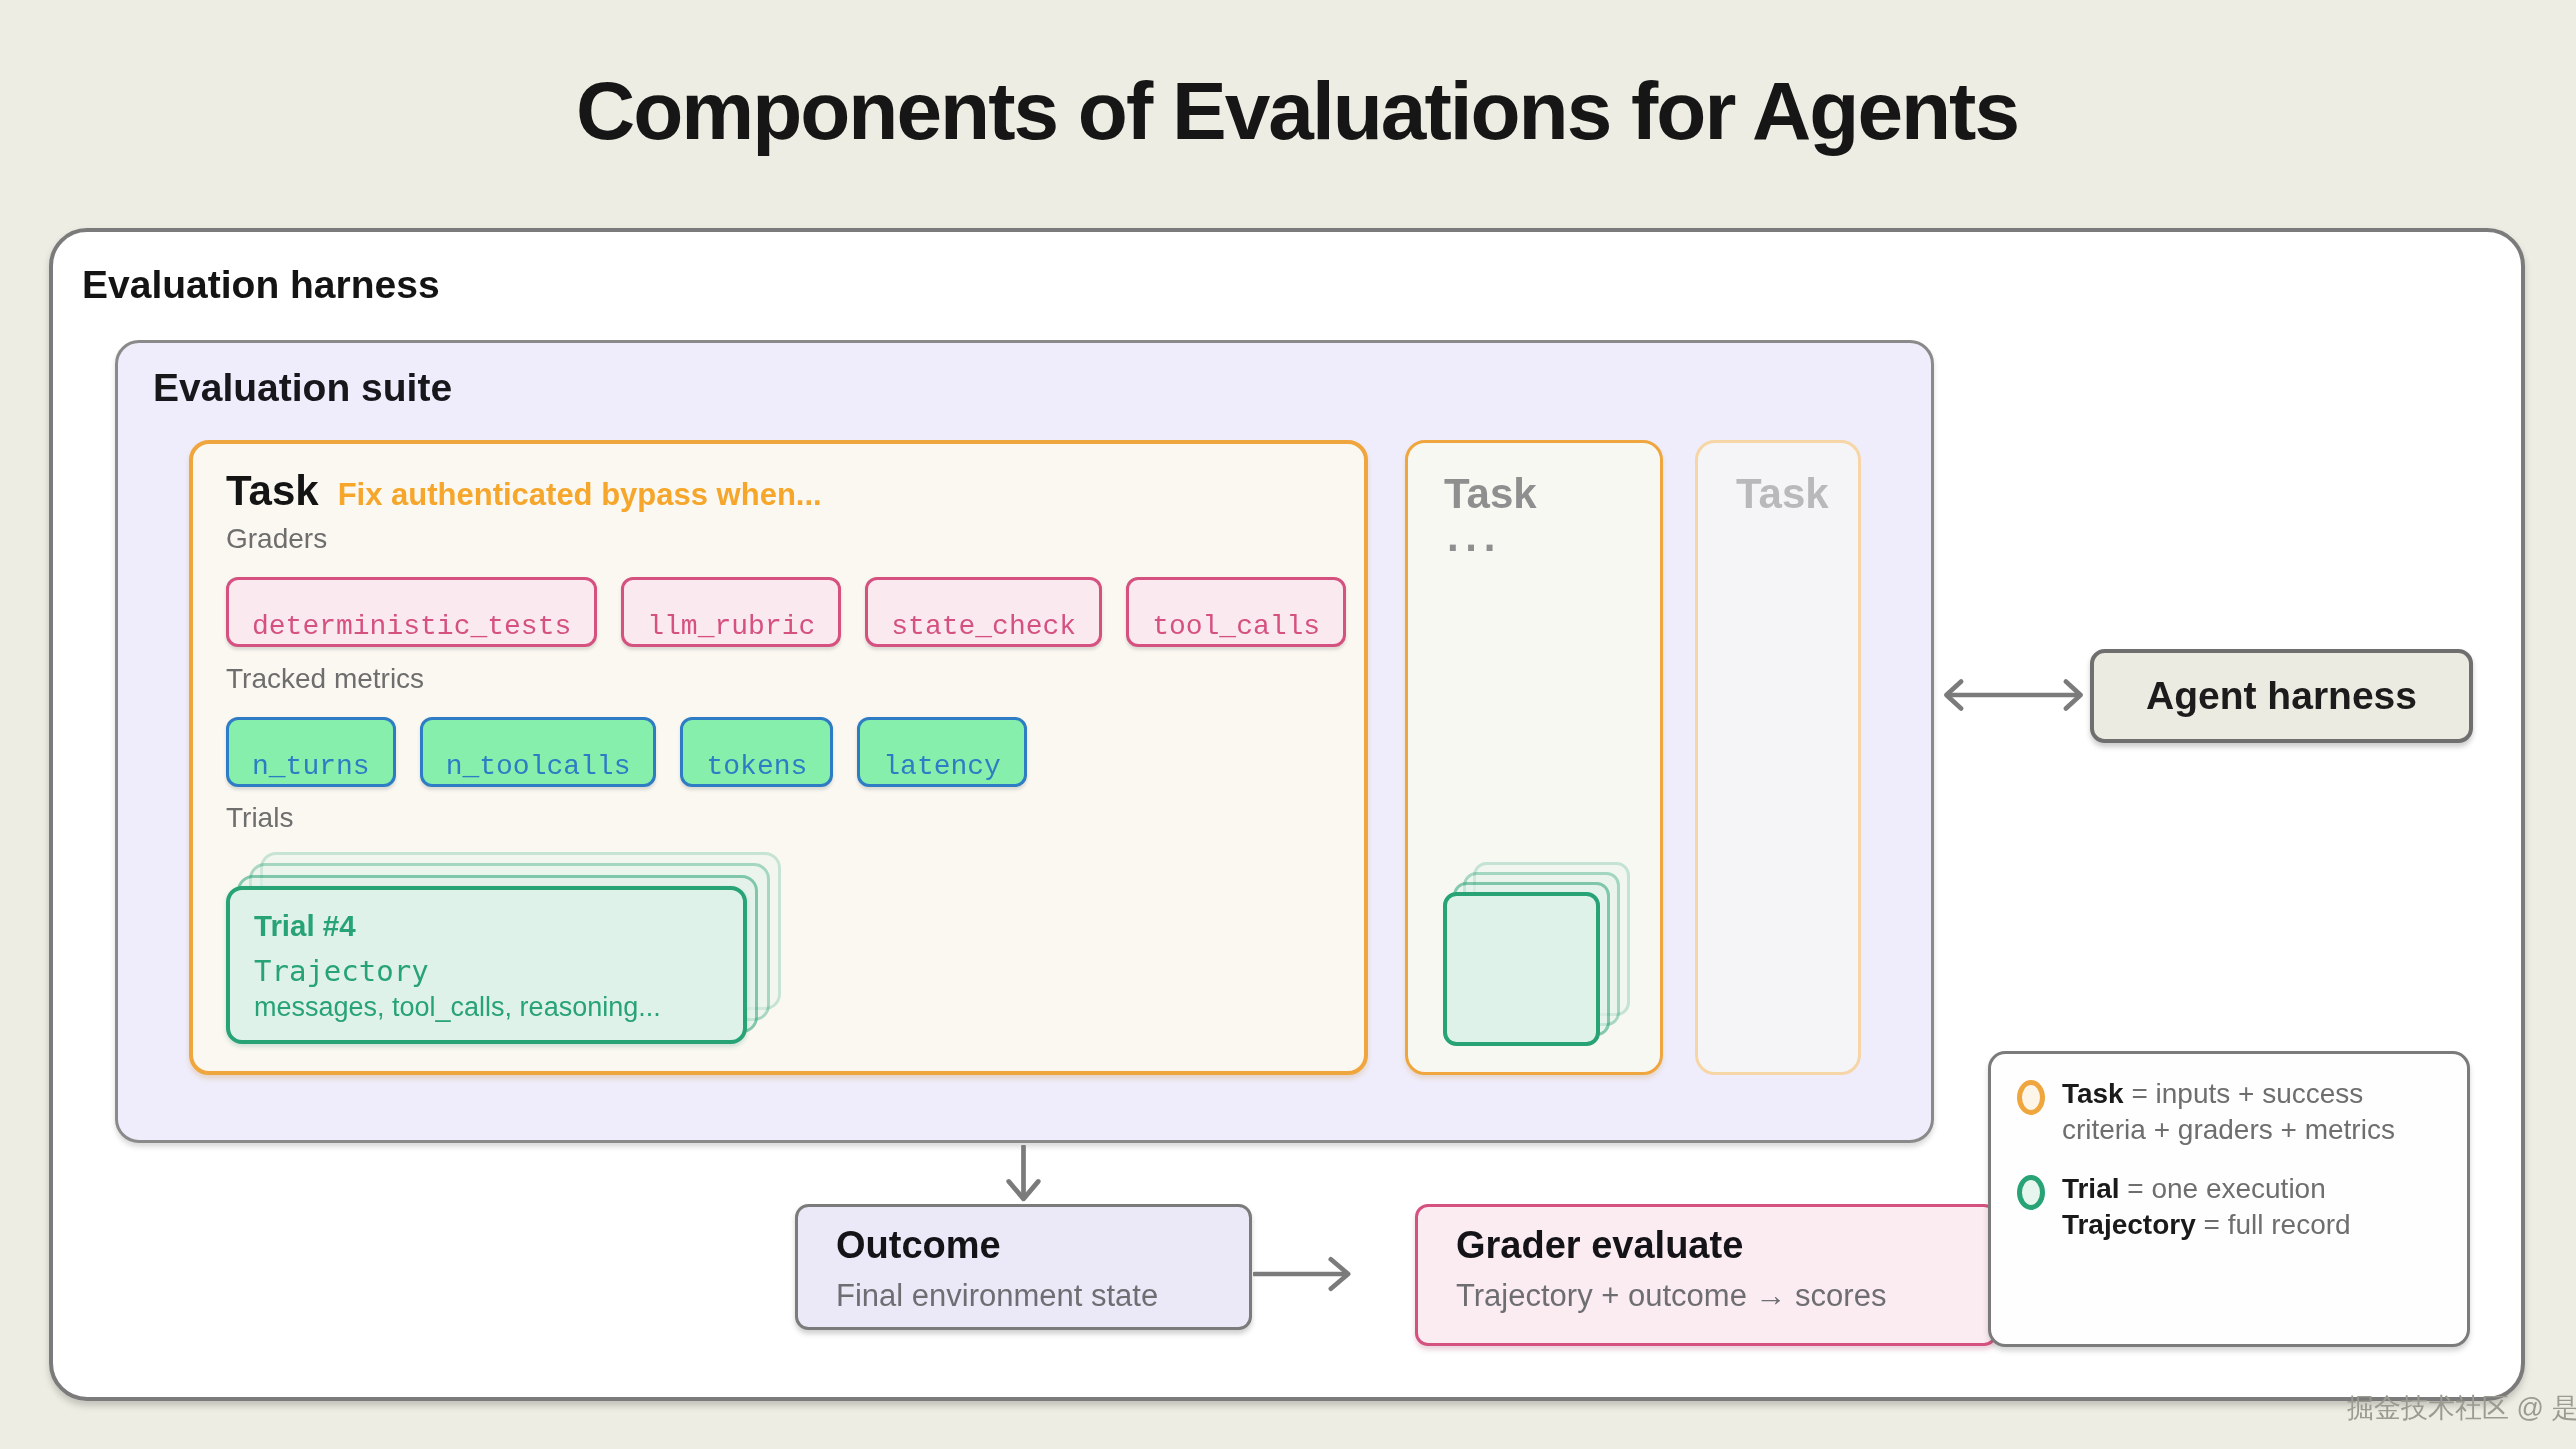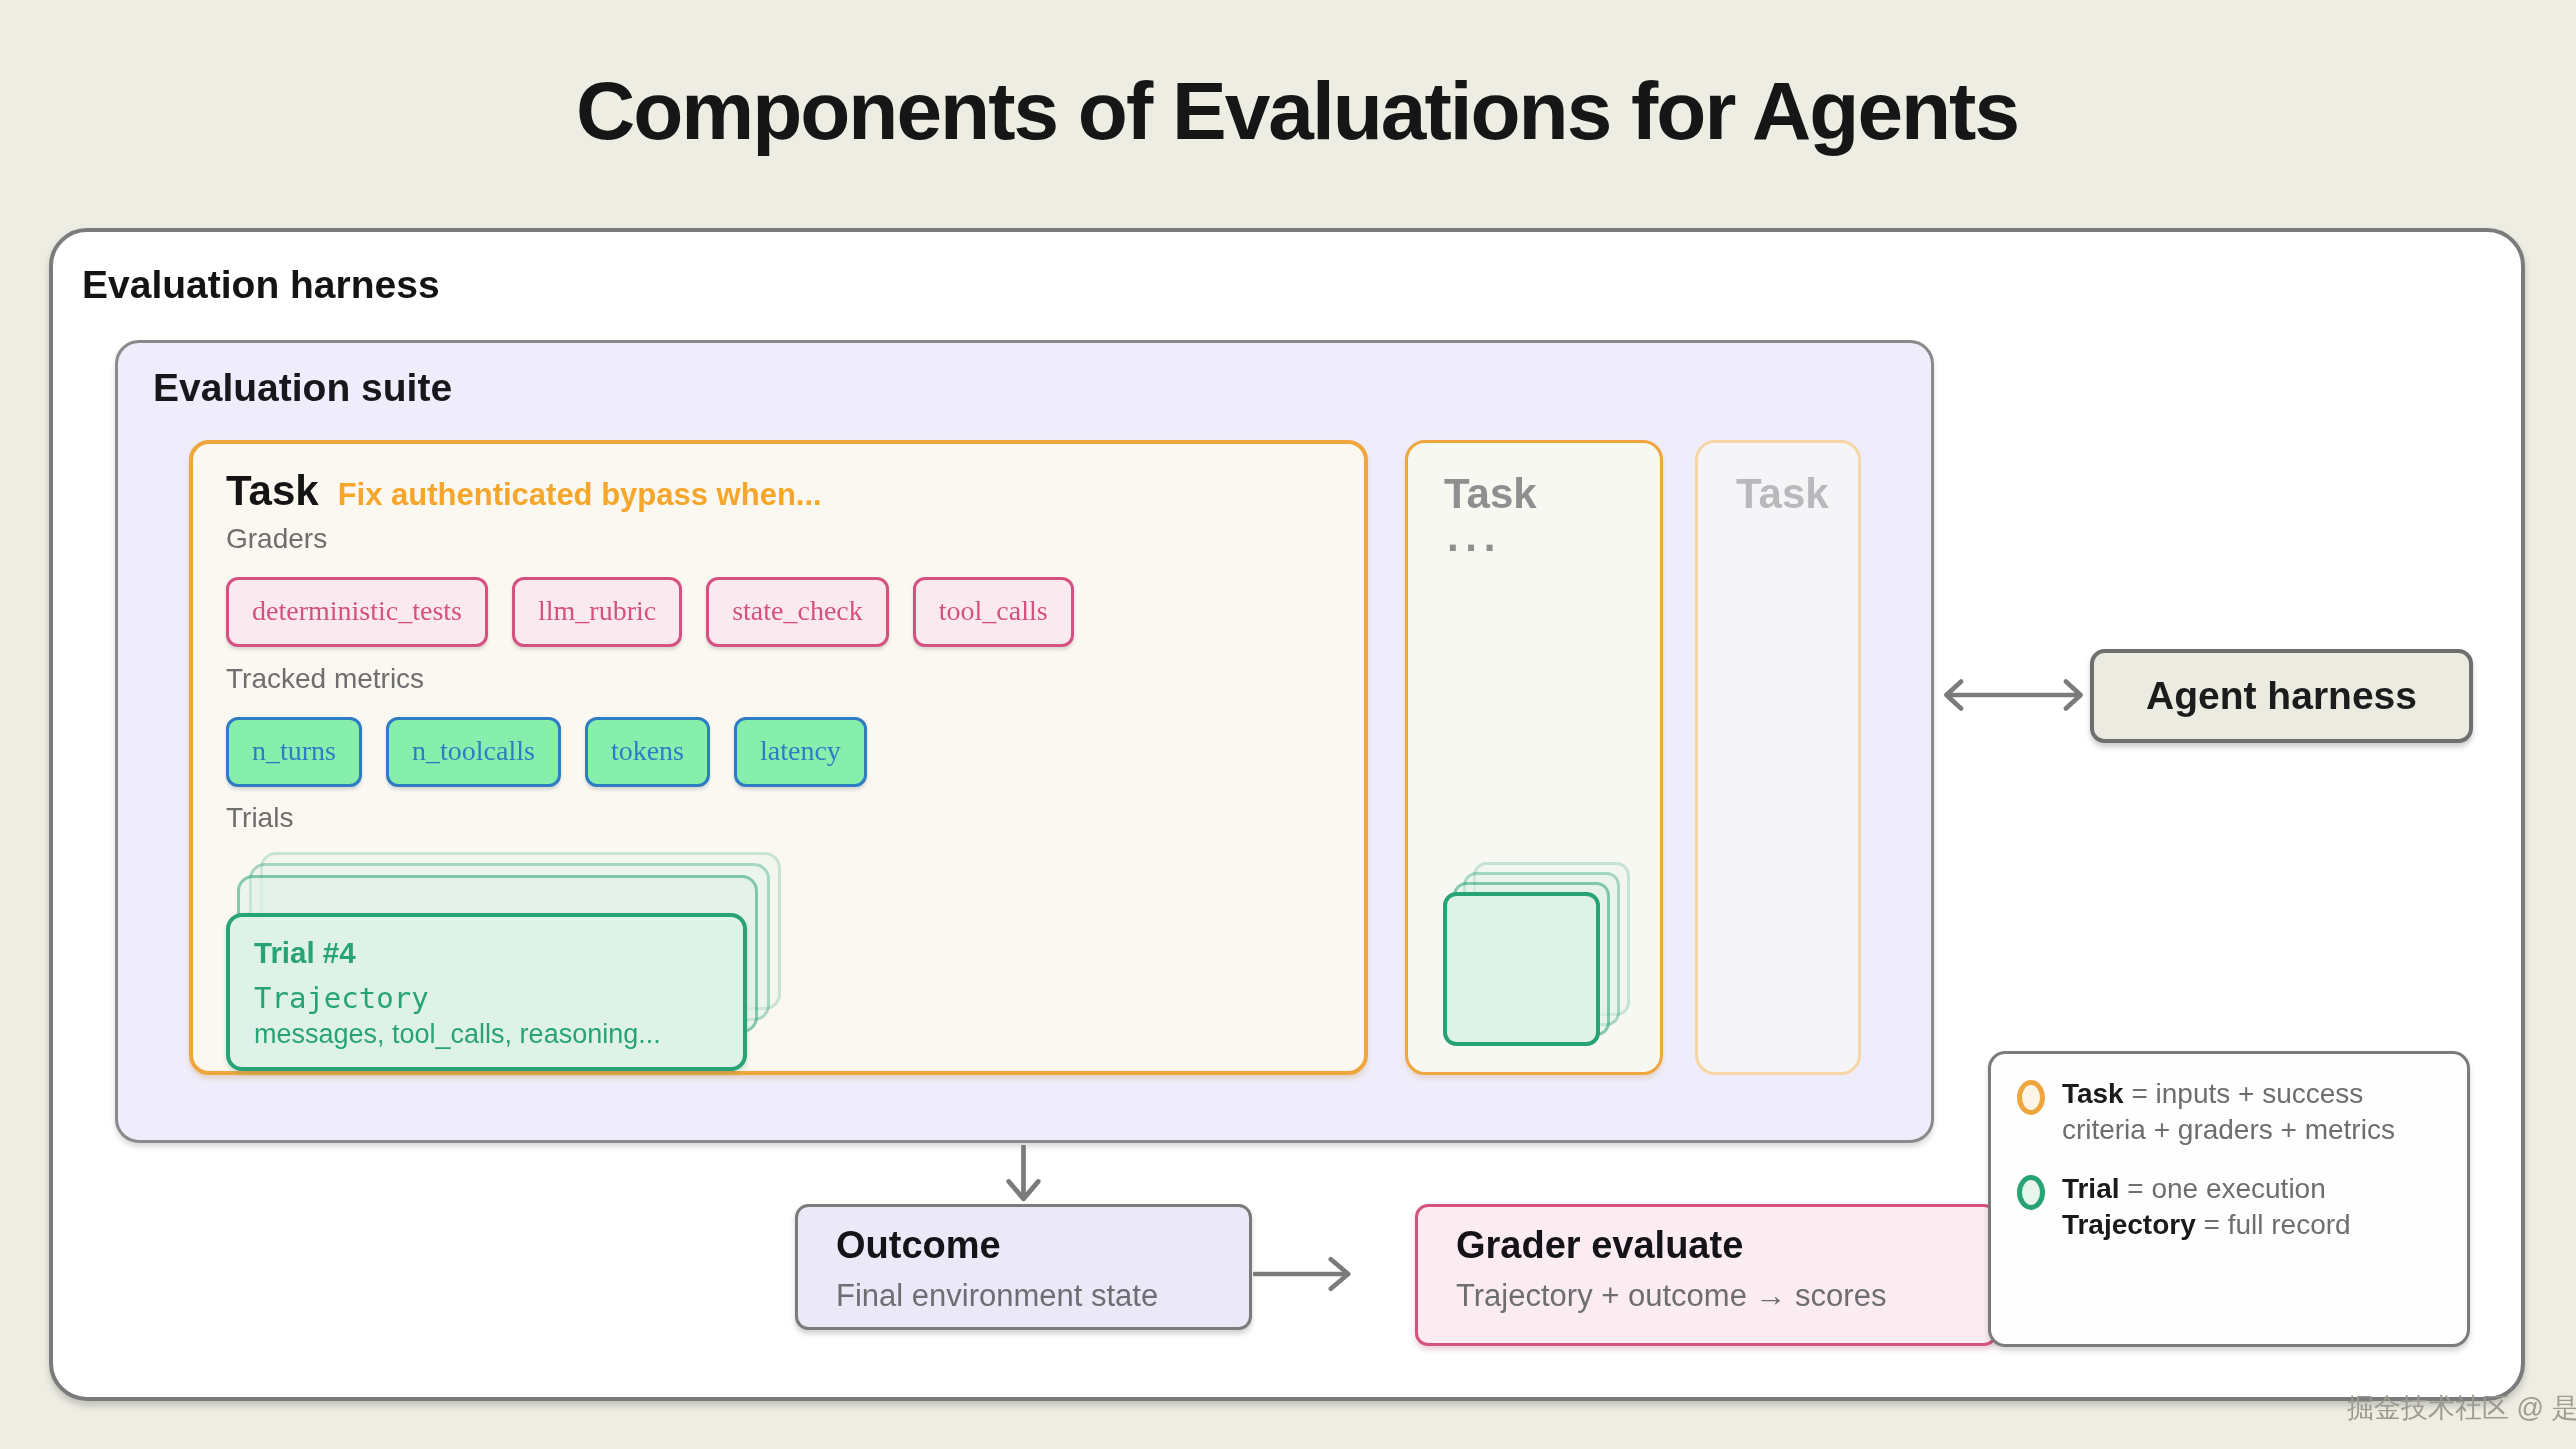--- a/index.html
+++ b/index.html
@@ -33,35 +33,35 @@
     position:absolute; left:189px; top:440px; width:1179px; height:635px;
     background:#FAF8F1; border:4px solid #F0A63E; border-radius:20px;
     box-shadow:0 4px 5.4px rgba(190,130,40,.22);
   }
   .task-head-row { position:absolute; left:33px; top:23px; display:flex; align-items:baseline; gap:19px; white-space:nowrap; }
   .task-heading { font-size:42px; font-weight:700; color:#141414; }
   .task-desc { font-size:31px; font-weight:700; color:#F5A62B; }
   .section-label { position:absolute; left:33px; font-size:28px; font-weight:500; color:#6E6E6E; }
   .pill-row { position:absolute; left:33px; display:flex; gap:24px; }
   .pill {
-    height:70px; line-height:62px; padding:0 23px; border-radius:12px;
-    font-family:Liberation Serif, serif; font-size:28px; white-space:nowrap;
+    height:70px; line-height:62px; padding:16px 23px; border-radius:12px;
+    font-family:Liberation Mono, monospace; font-size:28px; white-space:nowrap;
     box-shadow:0 2.7px 3.4px rgba(0,0,0,.12);
   }
   .pill-pink { background:#FBE9F0; border:3.4px solid #D5517F; color:#D5517F; }
   .pill-blue { background:#86efac; border:3.4px solid #2E7CC4; color:#2E7CC4; }
 
   
   .stack { position:absolute; }
   .trial-card {
     position:absolute; background:#DFF2EA; border:4px solid #27A376; border-radius:16px;
   }
   .ghost { border-width:3.4px; }
   .g1 { opacity:.55; } .g2 { opacity:.38; } .g3 { opacity:.24; }
-  .trial-front { box-shadow:0 2.7px 4px rgba(30,120,90,.18); padding:19px 24px;margin-top:27px; }
+  .trial-front { box-shadow:0 2.7px 4px rgba(30,120,90,.18); padding:19px 24px; }
   .trial-title { font-size:29.5px; font-weight:700; color:#27A376; margin-bottom:10.7px; }
   .trial-sub { font-family:"DejaVu Sans Mono", monospace; font-size:29px; color:#27A376; margin-bottom:4px; }
   .trial-detail { font-size:27px; font-weight:400; color:#27A376; }
 
   
   .task-mid {
     position:absolute; left:1405px; top:440px; width:258px; height:635px;
     background:#F8F8F3; border:3.4px solid #F0A63E; border-radius:20px;
     box-shadow:0 3.4px 4.7px rgba(190,130,40,.18);
   }

